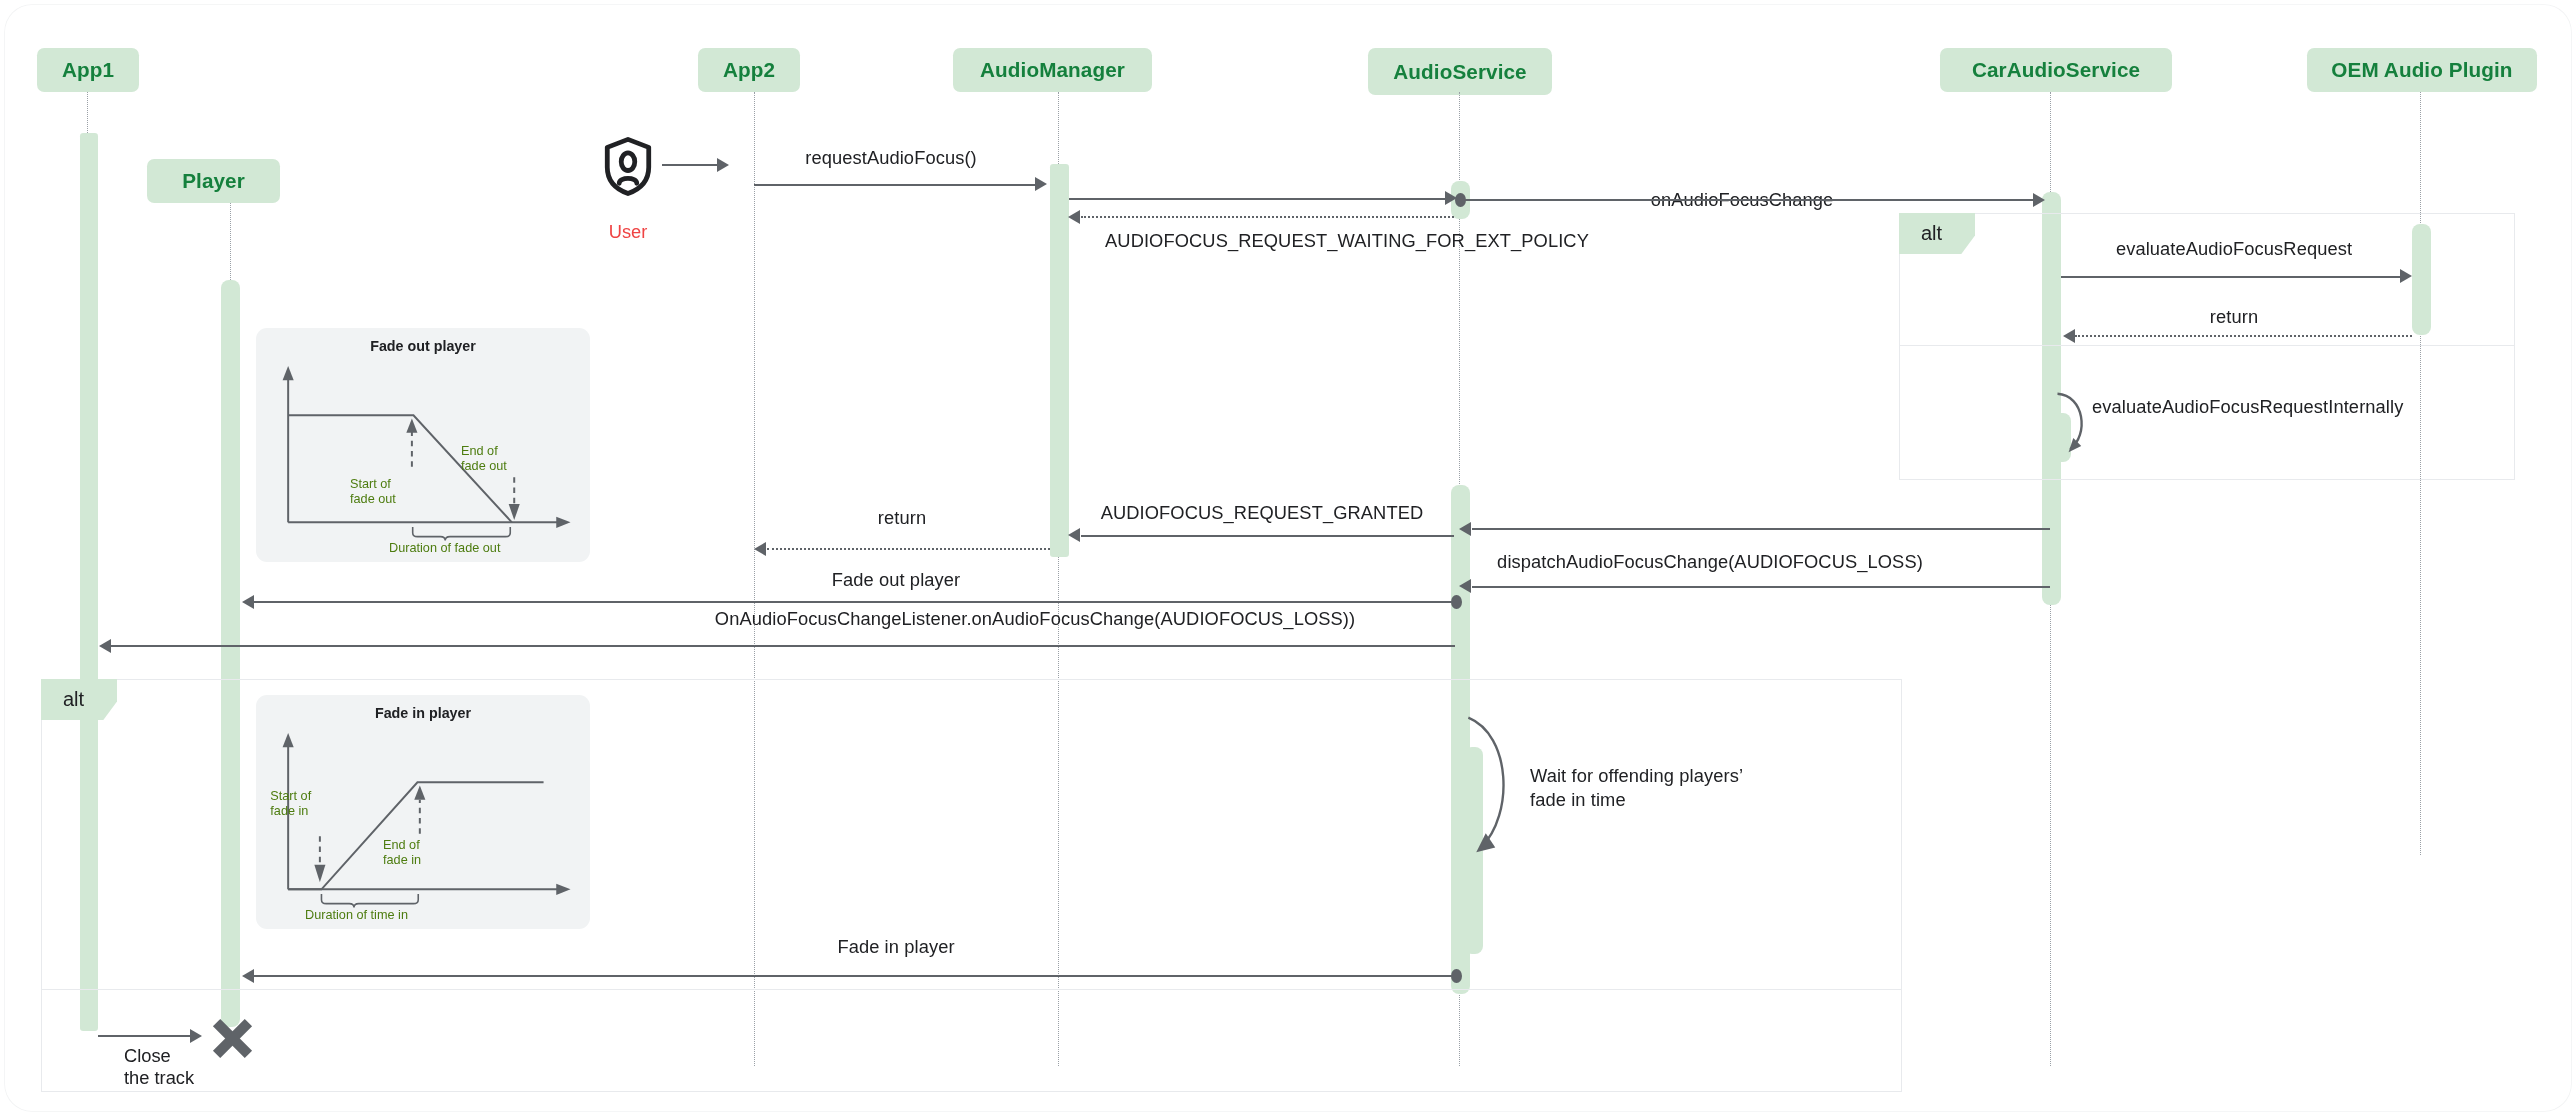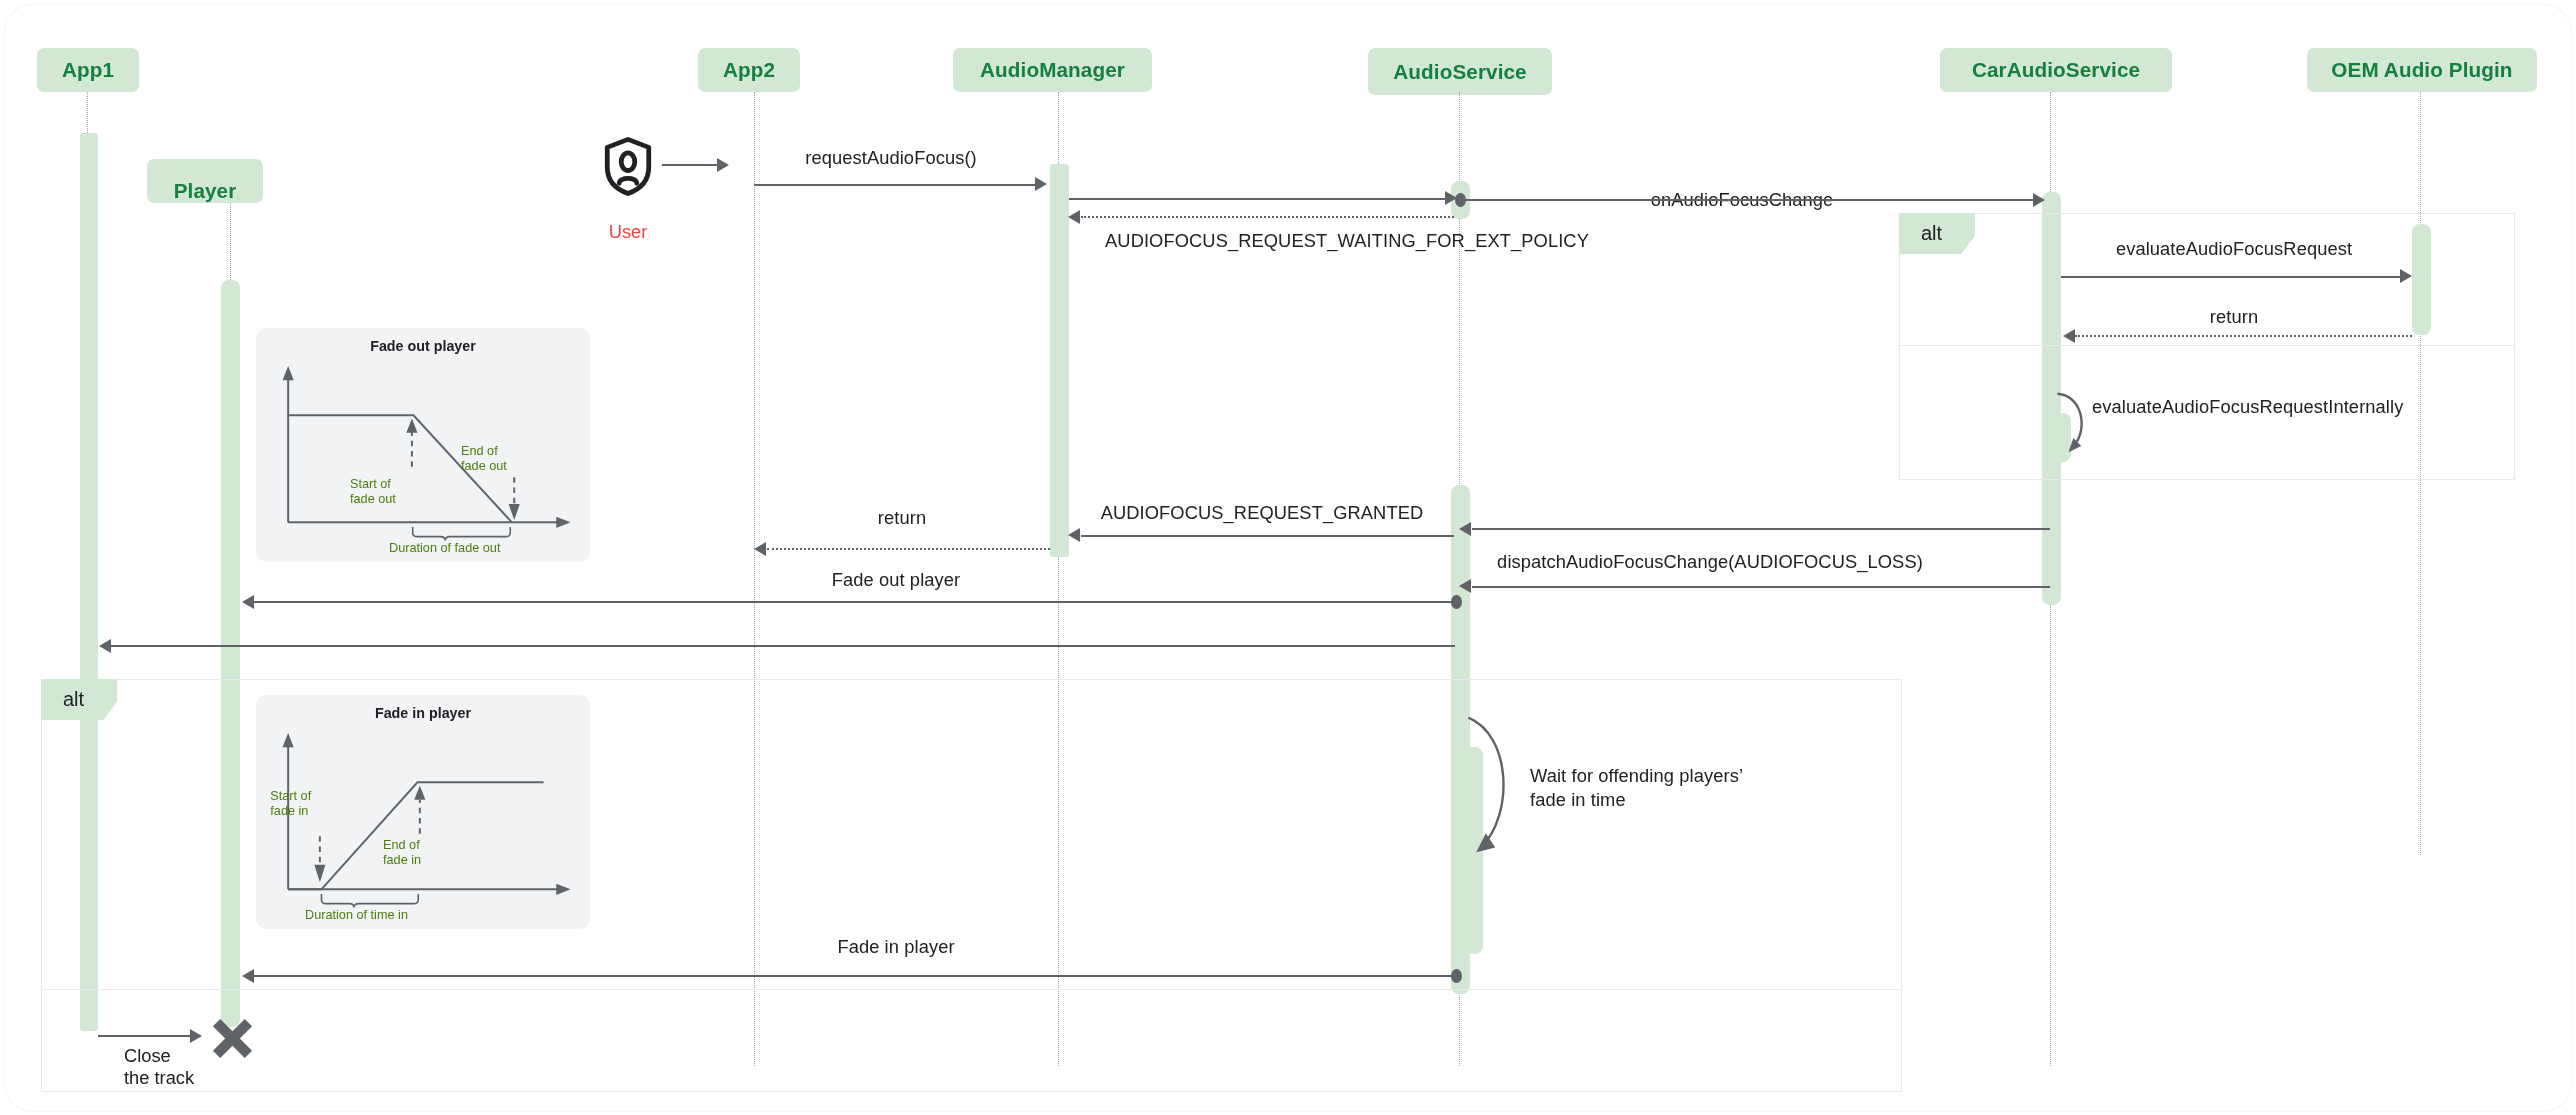--- a/index.html
+++ b/index.html
@@ -150,21 +150,21 @@
 </style>
 </head>
 <body>
 
 <div id="canvas">
   <div id="frame"></div>
 
   <div class="participant" style="left:37px; top:48px; width:102px; height:44px;">
     <span>App1</span>
   </div>
-  <div class="participant" style="left:147px; top:159px; width:116px; height:44px;align-items:flex-end;">
+  <div class="participant" style="left:147px; top:159px; width:133px; height:44px;">
     <span>Player</span>
   </div>
   <div class="participant" style="left:698px; top:48px; width:102px; height:44px;">
     <span>App2</span>
   </div>
   <div class="participant" style="left:953px; top:48px; width:199px; height:44px;">
     <span>AudioManager</span>
   </div>
   <div class="participant" style="left:1368px; top:48px; width:184px; height:47px;">
     <span>AudioService</span>
@@ -282,20 +282,21 @@
     <div class="note-text" style="left:205px; top:116px; width:95px;">End of
 fade out</div>
     <div class="note-text" style="left:133px; top:213px; width:143px;">Duration of fade out</div>
   </div>
 
   <div class="msg-label center" style="left:896px; top:569px;">Fade out player</div>
   <div class="ball" style="left:1451px; top:595px;"></div>
   <div class="arrow-line" style="left:254px; top:601px; width:1201px;"></div>
   <div class="arrow-head left" style="left:242px; top:595px;"></div>
 
+  <div class="msg-label center" style="left:1035px; top:608px;">OnAudioFocusChangeListener.onAudioFocusChange(AUDIOFOCUS_LOSS))</div>
   <div class="arrow-line" style="left:111px; top:645px; width:1344px;"></div>
   <div class="arrow-head left" style="left:99px; top:639px;"></div>
 
   <div class="frag" style="left:41px; top:679px; width:1861px; height:413px;"></div>
   <div class="frag-divider" style="left:41px; top:989px; width:1861px;"></div>
   <div class="frag-tag" style="left:41px; top:679px; width:76px; height:41px;">alt</div>
 
   <div class="note-card" style="left:256px; top:695px; width:334px; height:234px;">
     <div class="note-title">Fade in player</div>
     <svg width="334" height="234" viewBox="0 0 420 295" style="position:absolute; left:0; top:0;">

